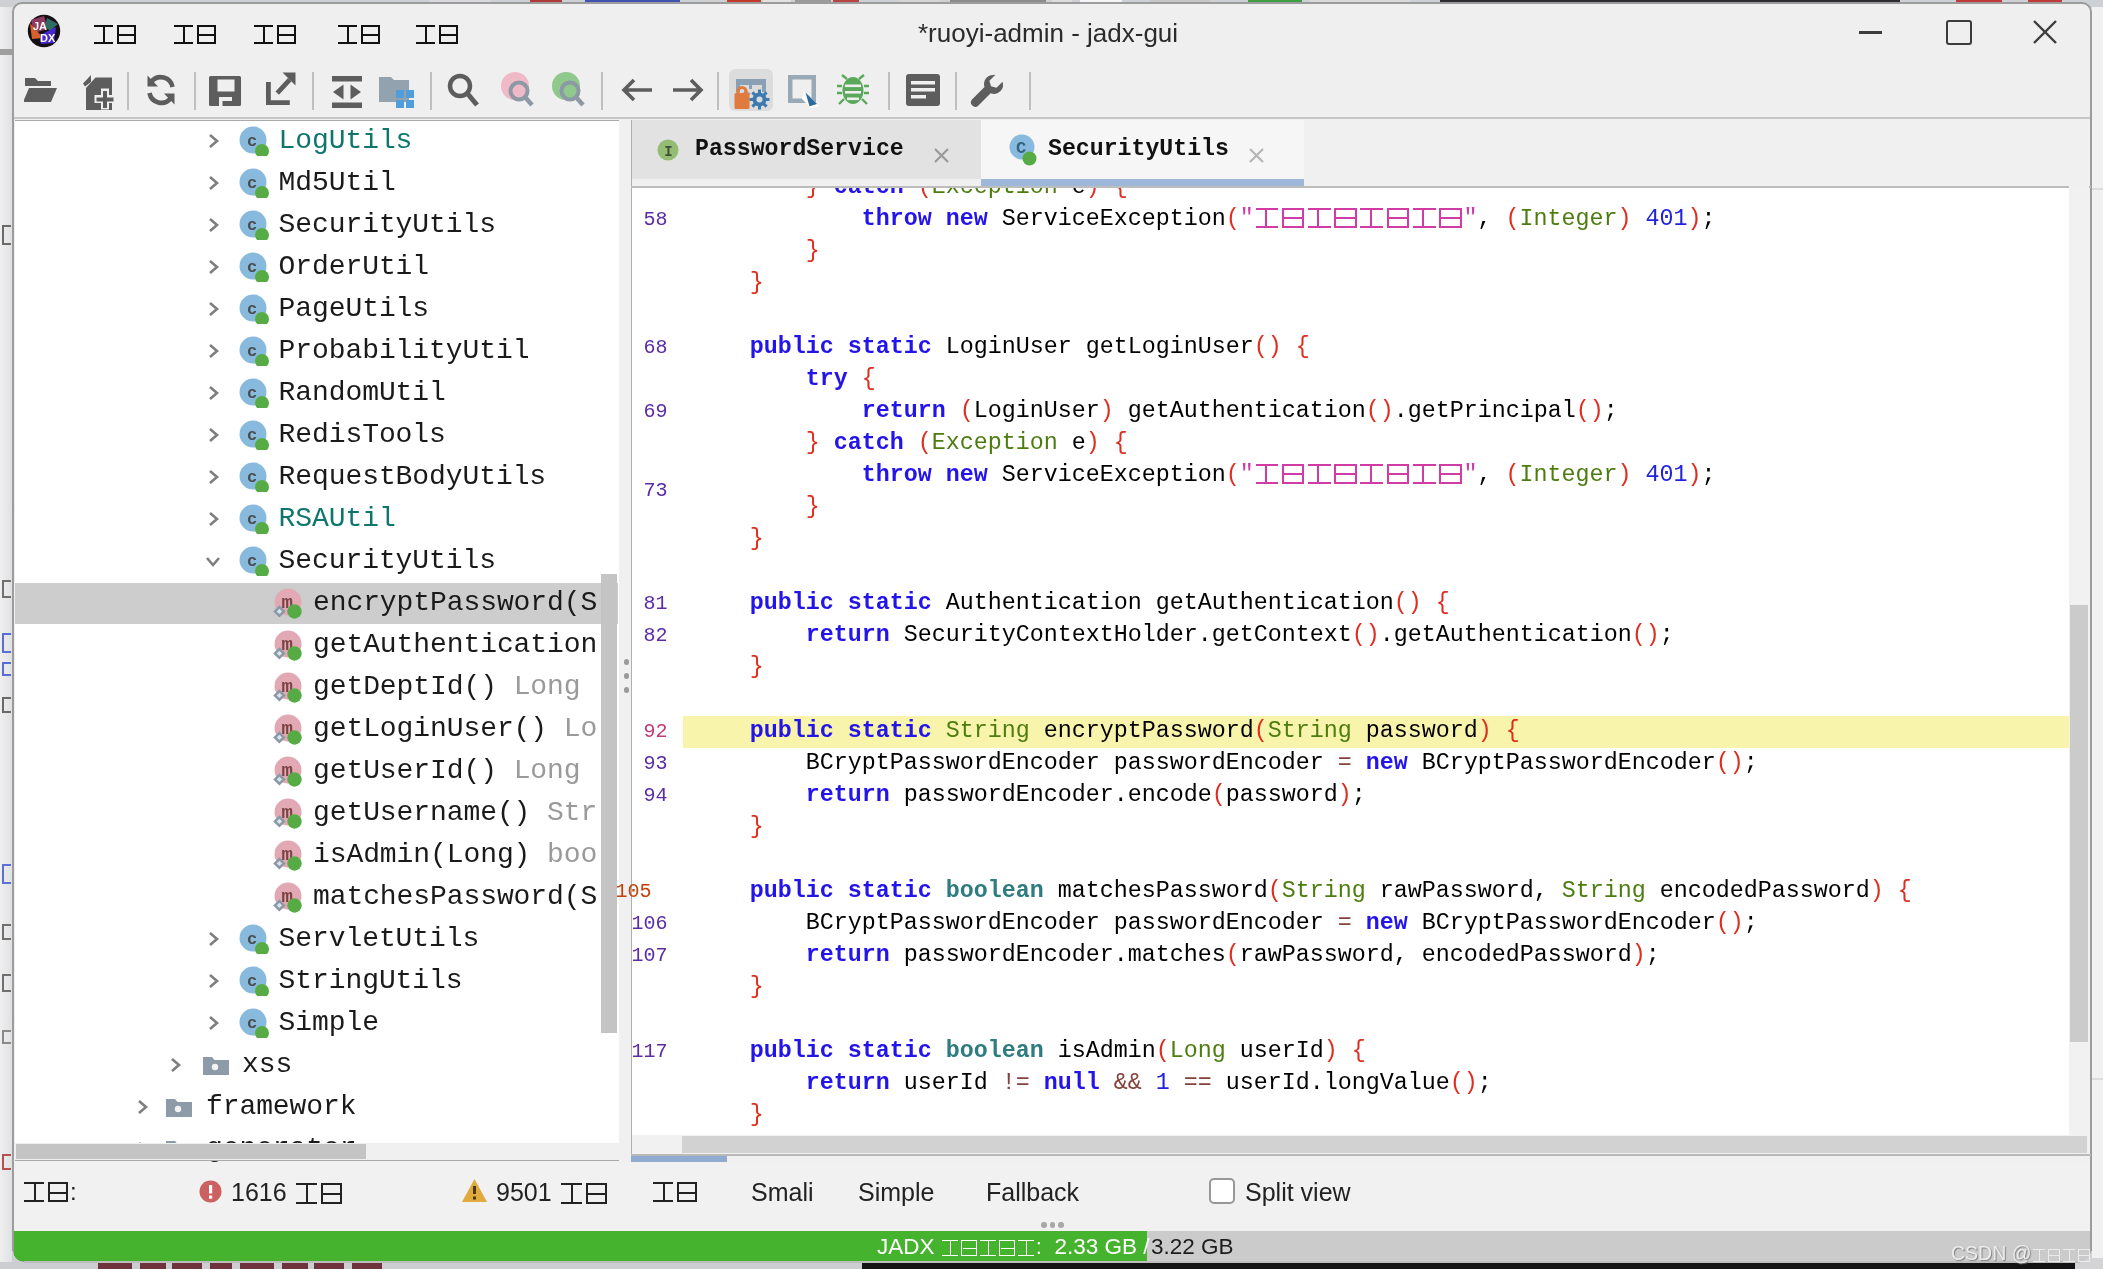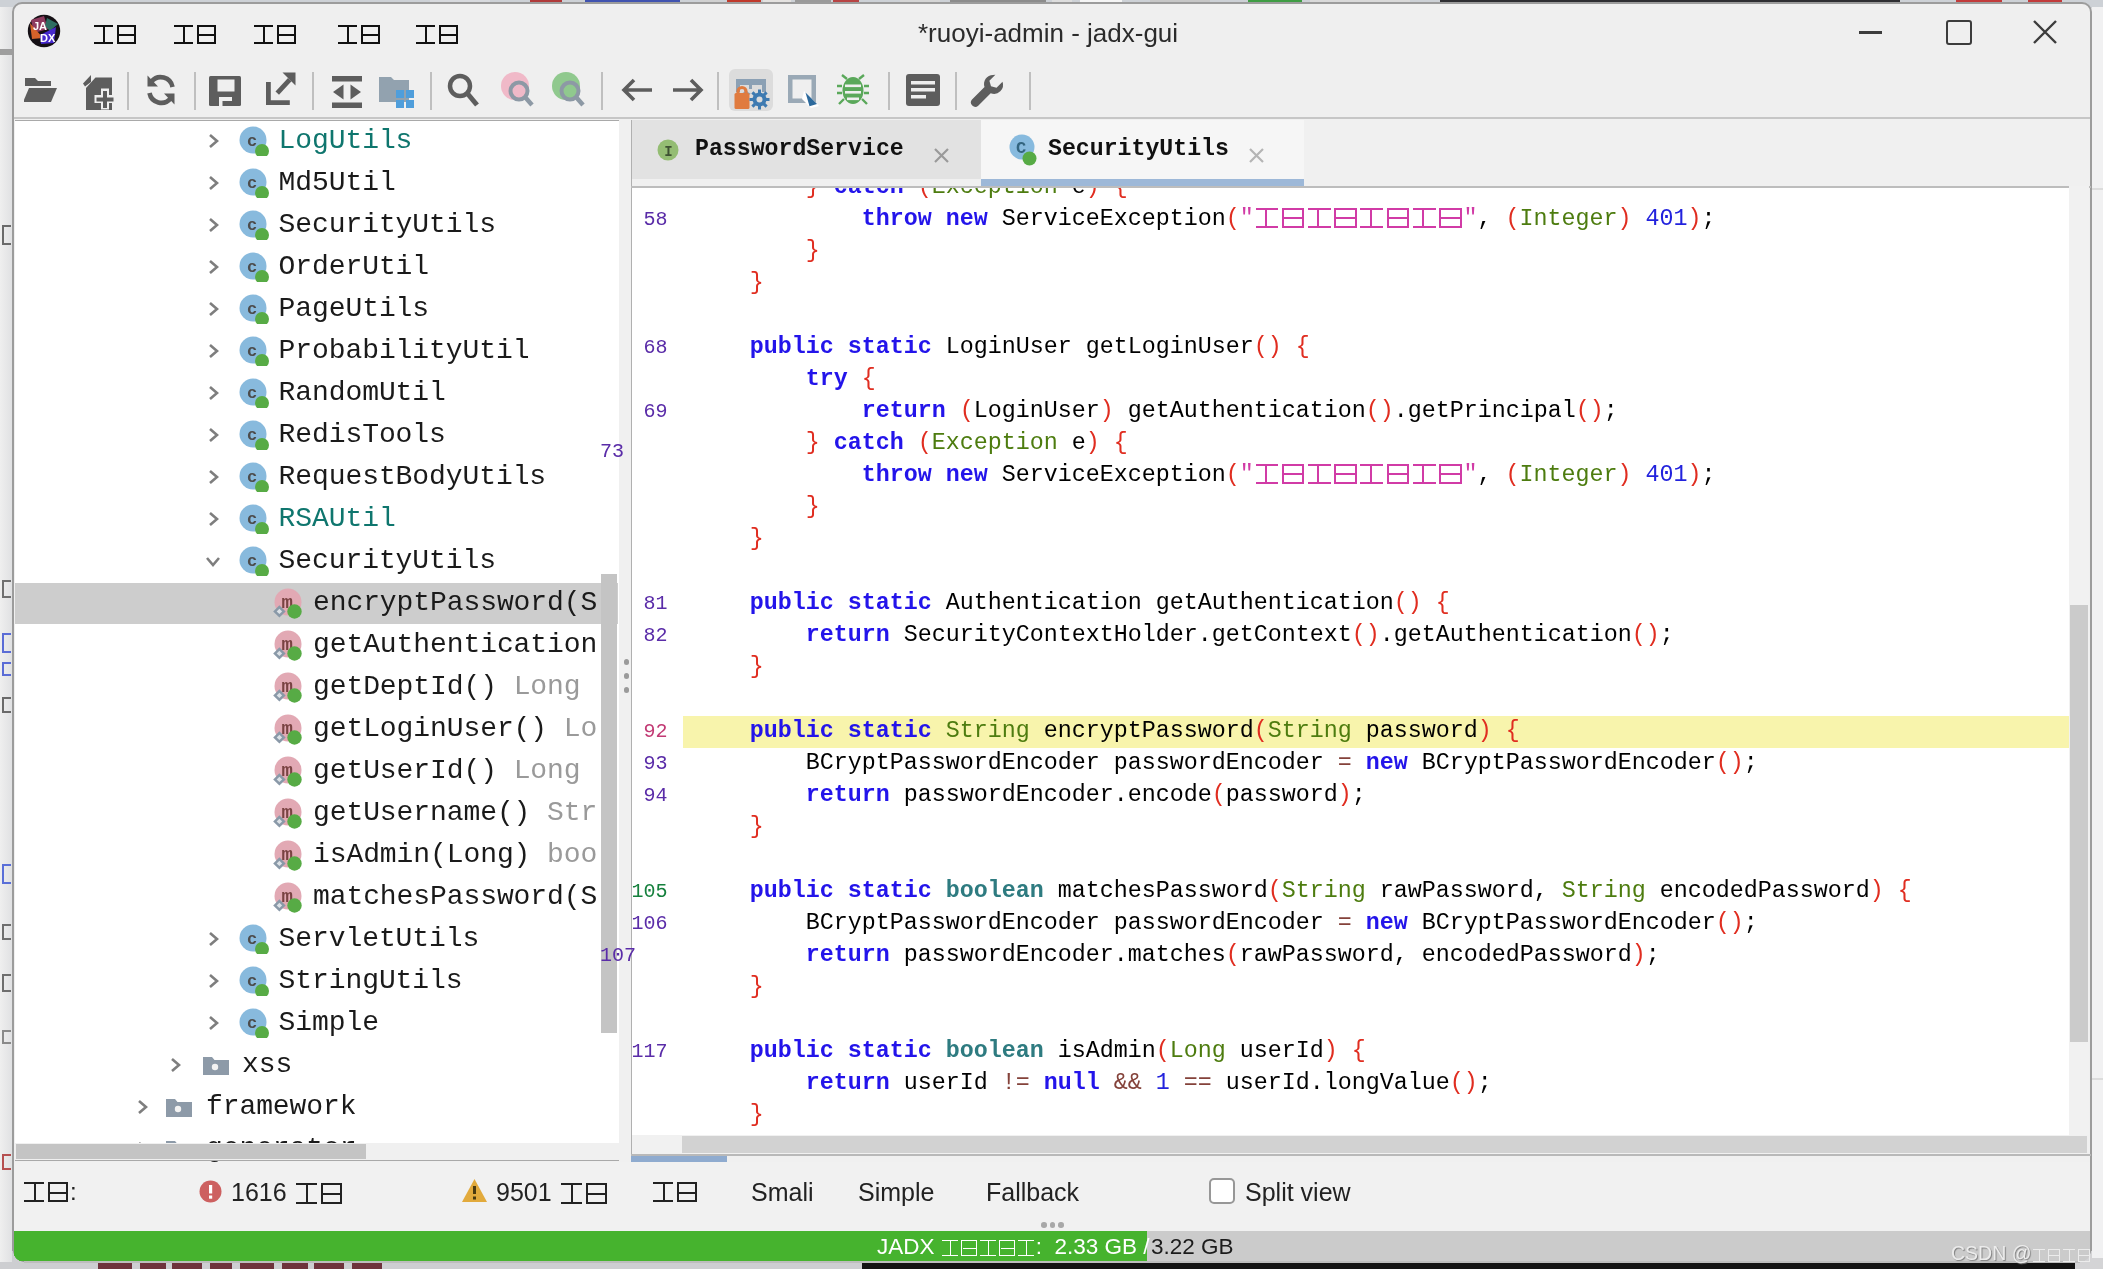--- a/index.html
+++ b/index.html
@@ -484,29 +484,29 @@
         <span class="kw">return</span> passwordEncoder.matches<span class="pu">(</span>rawPassword, encodedPassword<span class="pu">)</span>;
     <span class="pu">}</span>
 
     <span class="kw">public</span> <span class="kw">static</span> <span class="tl">boolean</span> isAdmin<span class="pu">(</span><span class="ty">Long</span> userId<span class="pu">)</span> <span class="pu">{</span>
         <span class="kw">return</span> userId <span class="op">!=</span> <span class="kw">null</span> <span class="op">&amp;&amp;</span> <span class="nu">1</span> <span class="op">==</span> userId.longValue<span class="pu">()</span>;
     <span class="pu">}</span></pre>
 </div>
 <div class="ab mono" style="left:600px;top:203.85px;width:67.5px;text-align:right;font-size:20px;line-height:32px;color:#5a2ca8">58</div>
 <div class="ab mono" style="left:600px;top:331.84999999999997px;width:67.5px;text-align:right;font-size:20px;line-height:32px;color:#5a2ca8">68</div>
 <div class="ab mono" style="left:600px;top:395.84999999999997px;width:67.5px;text-align:right;font-size:20px;line-height:32px;color:#5a2ca8">69</div>
-<div class="ab mono" style="left:600px;top:436px;width:67.5px;text-align:left;font-size:20px;line-height:32px;color:#5a2ca8">73</div>
+<div class="ab mono" style="left:600px;top:475px;width:67.5px;text-align:right;font-size:20px;line-height:32px;color:#5a2ca8">73</div>
 <div class="ab mono" style="left:600px;top:587.85px;width:67.5px;text-align:right;font-size:20px;line-height:32px;color:#5a2ca8">81</div>
 <div class="ab mono" style="left:600px;top:619.85px;width:67.5px;text-align:right;font-size:20px;line-height:32px;color:#5a2ca8">82</div>
 <div class="ab mono" style="left:600px;top:715.85px;width:67.5px;text-align:right;font-size:20px;line-height:32px;color:#c23a74">92</div>
 <div class="ab mono" style="left:600px;top:747.85px;width:67.5px;text-align:right;font-size:20px;line-height:32px;color:#5a2ca8">93</div>
 <div class="ab mono" style="left:600px;top:779.85px;width:67.5px;text-align:right;font-size:20px;line-height:32px;color:#5a2ca8">94</div>
-<div class="ab mono" style="left:600px;top:875.85px;width:67.5px;text-align:right;font-size:20px;line-height:32px;color:#15803d">105</div>
+<div class="ab mono" style="left:584px;top:875.85px;width:67.5px;text-align:right;font-size:20px;line-height:32px;color:#c2410c">105</div>
 <div class="ab mono" style="left:600px;top:907.85px;width:67.5px;text-align:right;font-size:20px;line-height:32px;color:#5a2ca8">106</div>
-<div class="ab mono" style="left:600px;top:939.85px;width:67.5px;text-align:left;font-size:20px;line-height:32px;color:#5a2ca8">107</div>
+<div class="ab mono" style="left:600px;top:939.85px;width:67.5px;text-align:right;font-size:20px;line-height:32px;color:#5a2ca8">107</div>
 <div class="ab mono" style="left:600px;top:1035.8500000000001px;width:67.5px;text-align:right;font-size:20px;line-height:32px;color:#5a2ca8">117</div>
 <div class="ab" style="left:2069px;top:186px;width:20px;height:949px;background:#f1f1f1"></div>
 <div class="ab" style="left:2070px;top:605px;width:18px;height:437px;background:#cbcbcb"></div>
 <div class="ab" style="left:632px;top:1135px;width:1437px;height:19px;background:#f1f1f1"></div>
 <div class="ab" style="left:682px;top:1136px;width:1405px;height:17px;background:#d2d2d2"></div>
 <div class="ab" style="left:630.5px;top:1154px;width:1460px;height:2px;background:#b9b9b9"></div>
 <div class="ab" style="left:630.5px;top:1156px;width:96px;height:6.5px;background:#8fabcf"></div>
 <div class="ab" style="left:14px;top:1162px;width:2076px;height:69px;background:#f1f1f1"></div>
 <div class="ab" style="left:22px;top:1178px;font-size:24px;color:#222"><i class="cj cj "></i><i class="cj cj2 "></i>:</div>
 <svg class="ab" style="left:199px;top:1180px" width="23" height="23" viewBox="0 0 23 23">

